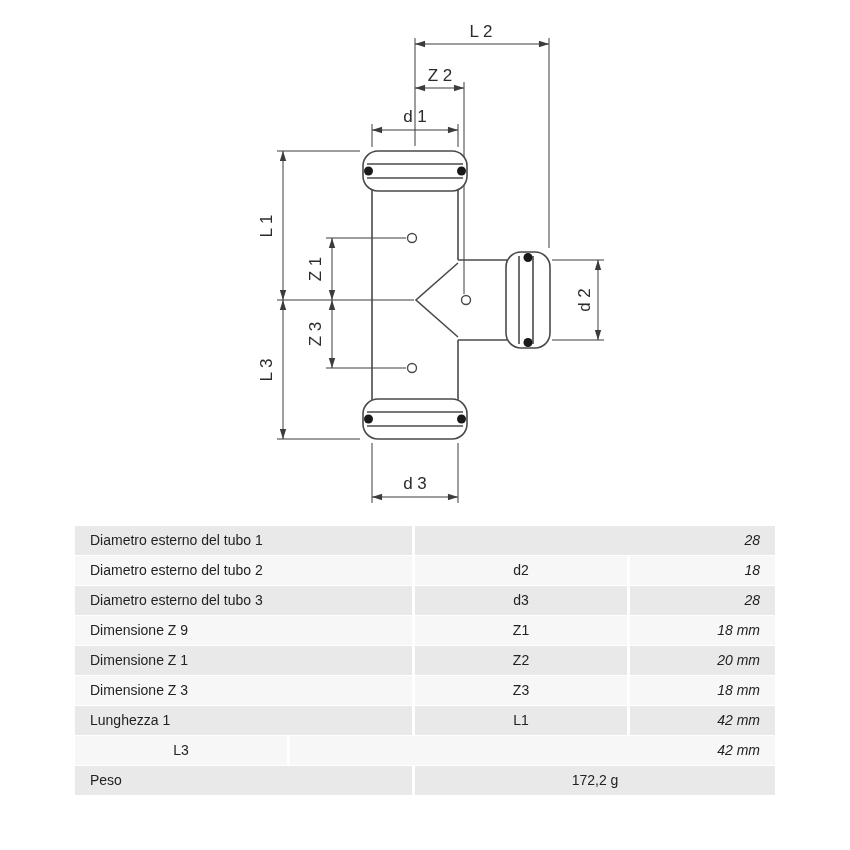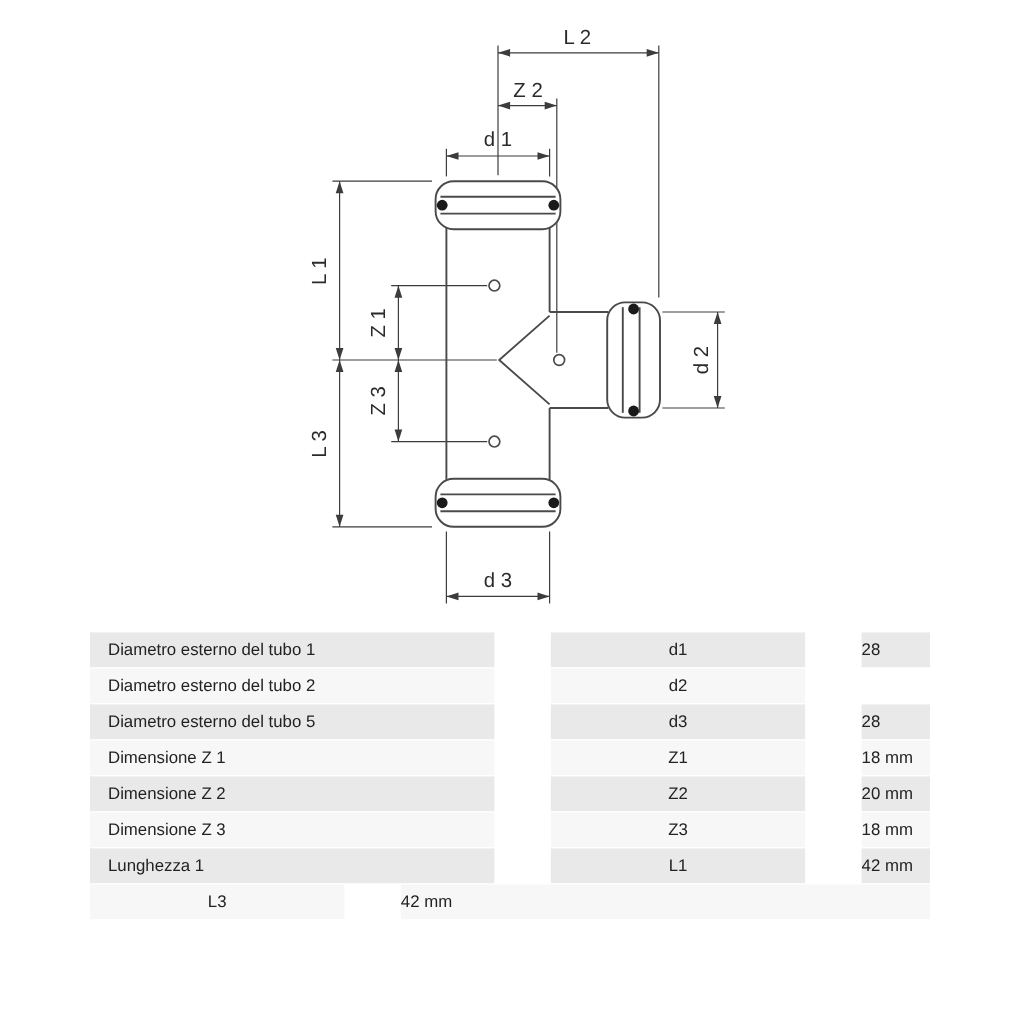--- a/index.html
+++ b/index.html
@@ -22,43 +22,43 @@
   .spec-table {
     width: 700px;
     margin: 10px auto 0 auto;
     font-size: 14px;
   }
   .row {
     display: flex;
     height: 29px;
     line-height: 29px;
     margin-bottom: 1px;
-    gap: 44px;
   }
   .row:nth-child(odd) .cell { background: var(--row-alt, #e9e9e9); }
   .row:nth-child(even) .cell { background: var(--row-base, #f7f7f7); }
   .cell {
     box-sizing: border-box;
     white-space: nowrap;
     overflow: hidden;
   }
   .c1 {
     width: 337px;
     padding-left: 15px;
     margin-right: 3px;
   }
   .c2 {
     width: 212px;
     text-align: center;
     margin-right: 3px;
   }
   .c3 {
     flex: 1;
-    text-align: left;
+    text-align: right;
     padding-right: 15px;
+    font-style: italic;
   }
   .cmerged {
     flex: 1;
     text-align: center;
   }
 </style>
 </head>
 <body>
 
 <div class="page">
@@ -150,51 +150,55 @@
       <text transform="rotate(-90 272 370)" x="272" y="370">L 3</text>
       <text transform="rotate(-90 590 300)" x="590" y="300">d 2</text>
       <text x="415" y="489">d 3</text>
     </g>
   </svg>
 
   
   <div class="spec-table">
     <div class="row">
       <div class="cell c1">Diametro esterno del tubo 1</div>
-      <div class="cell c2">d1</div>
       <div class="cell c3">28</div>
     </div>
     <div class="row">
       <div class="cell c1">Diametro esterno del tubo 2</div>
       <div class="cell c2">d2</div>
-    </div>
-    <div class="row">
-      <div class="cell c1">Diametro esterno del tubo 5</div>
+      <div class="cell c3">18</div>
+    </div>
+    <div class="row">
+      <div class="cell c1">Diametro esterno del tubo 3</div>
       <div class="cell c2">d3</div>
       <div class="cell c3">28</div>
     </div>
     <div class="row">
-      <div class="cell c1">Dimensione Z 1</div>
+      <div class="cell c1">Dimensione Z 9</div>
       <div class="cell c2">Z1</div>
       <div class="cell c3">18 mm</div>
     </div>
     <div class="row">
-      <div class="cell c1">Dimensione Z 2</div>
+      <div class="cell c1">Dimensione Z 1</div>
       <div class="cell c2">Z2</div>
       <div class="cell c3">20 mm</div>
     </div>
     <div class="row">
       <div class="cell c1">Dimensione Z 3</div>
       <div class="cell c2">Z3</div>
       <div class="cell c3">18 mm</div>
     </div>
     <div class="row">
       <div class="cell c1">Lunghezza 1</div>
       <div class="cell c2">L1</div>
       <div class="cell c3">42 mm</div>
     </div>
     <div class="row">
       <div class="cell c2">L3</div>
       <div class="cell c3">42 mm</div>
     </div>
+    <div class="row">
+      <div class="cell c1">Peso</div>
+      <div class="cell cmerged">172,2 g</div>
+    </div>
   </div>
 
 </div>
 
 </body></html>

